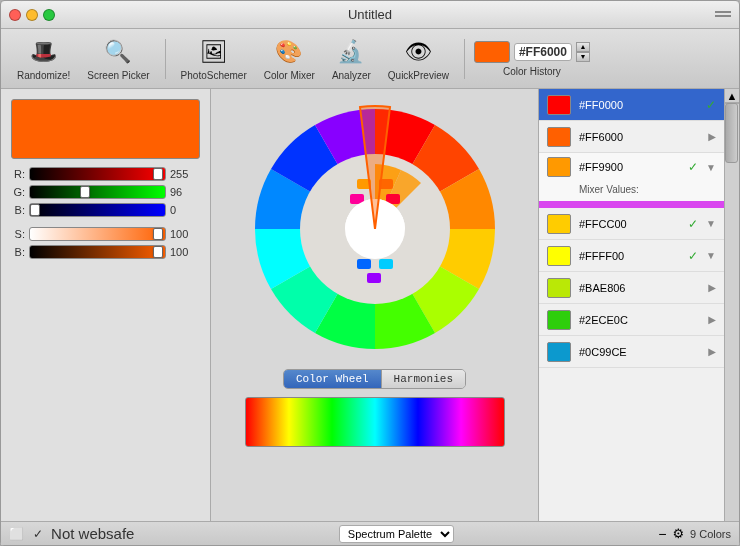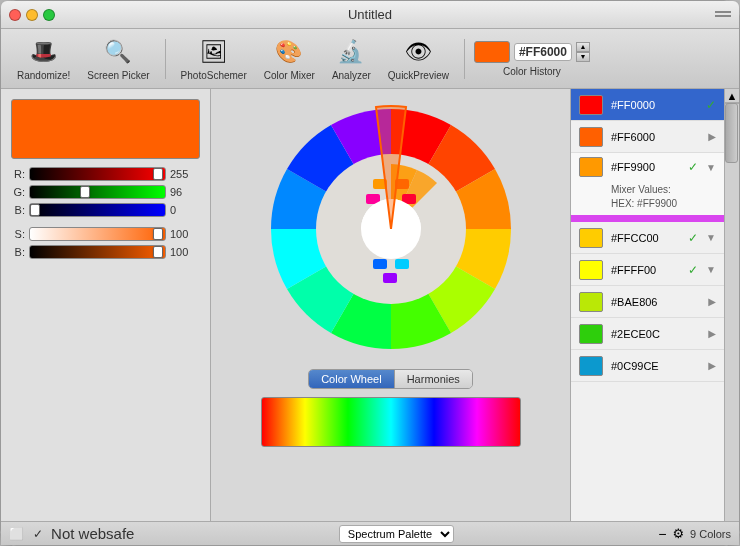--- a/index.html
+++ b/index.html
@@ -9,21 +9,21 @@
       background: #c0c0c0;
       width: 740px;
       height: 546px;
       overflow: hidden;
     }
     .window {
       width: 740px;
       height: 546px;
       background: #e8e8e8;
       border: 1px solid #999;
-      border-radius: 16px;
+      border-radius: 4px;
       display: flex;
       flex-direction: column;
       box-shadow: 0 4px 20px rgba(0,0,0,0.4);
     }
     .titlebar {
       height: 28px;
       background: linear-gradient(to bottom, #f0f0f0, #d8d8d8);
       border-bottom: 1px solid #aaa;
       border-radius: 6px 6px 0 0;
       display: flex;
@@ -237,40 +237,41 @@
       overflow: hidden;
       margin-bottom: 8px;
     }
     .tab-item {
       padding: 3px 12px;
       font-size: 11px;
       cursor: pointer;
       background: linear-gradient(to bottom, #e8e8e8, #d0d0d0);
       border-right: 1px solid #999;
       color: #333;
+      font-family: Liberation Mono, monospace;
     }
     .tab-item:last-child { border-right: none; }
     .tab-item.active {
       background: linear-gradient(to bottom, #5588cc, #3366bb);
       color: white;
     }
     .spectrum-bar {
       width: 260px;
       height: 50px;
       border: 1px solid #888;
       border-radius: 3px;
       background: linear-gradient(to right,
         hsl(0,100%,50%), hsl(30,100%,50%), hsl(60,100%,50%),
         hsl(90,100%,50%), hsl(120,100%,50%), hsl(150,100%,50%),
         hsl(180,100%,50%), hsl(210,100%,50%), hsl(240,100%,50%),
         hsl(270,100%,50%), hsl(300,100%,50%), hsl(330,100%,50%),
         hsl(360,100%,50%));
     }
     .right-panel {
-      width: 169px;
+      width: 201px;
       background: #f0f0f0;
       border-left: 1px solid #aaa;
       display: flex;
       flex-direction: column;
       overflow: hidden;
     }
     .color-list {
       flex: 1;
       overflow-y: auto;
     }
@@ -569,21 +570,20 @@
 
           <div style="border-bottom:7px solid #d946ef; background:#f8f8f8;">
             <div style="display:flex;align-items:center;padding:4px 8px;gap:8px;">
               <div class="color-swatch-small" style="background:#FF9900;"></div>
               <span class="color-item-name">#FF9900</span>
               <span class="color-item-check">✓</span>
               <span class="color-item-arrow">▼</span>
             </div>
             <div class="color-tooltip">
               <div>Mixer Values:</div>
-              <div>HEX:  #FF9900</div>
             </div>
           </div>
 
           <div class="color-list-item">
             <div class="color-swatch-small" style="background:#FFCC00;"></div>
             <span class="color-item-name">#FFCC00</span>
             <span class="color-item-check">✓</span>
             <span class="color-item-arrow">▼</span>
           </div>
 

